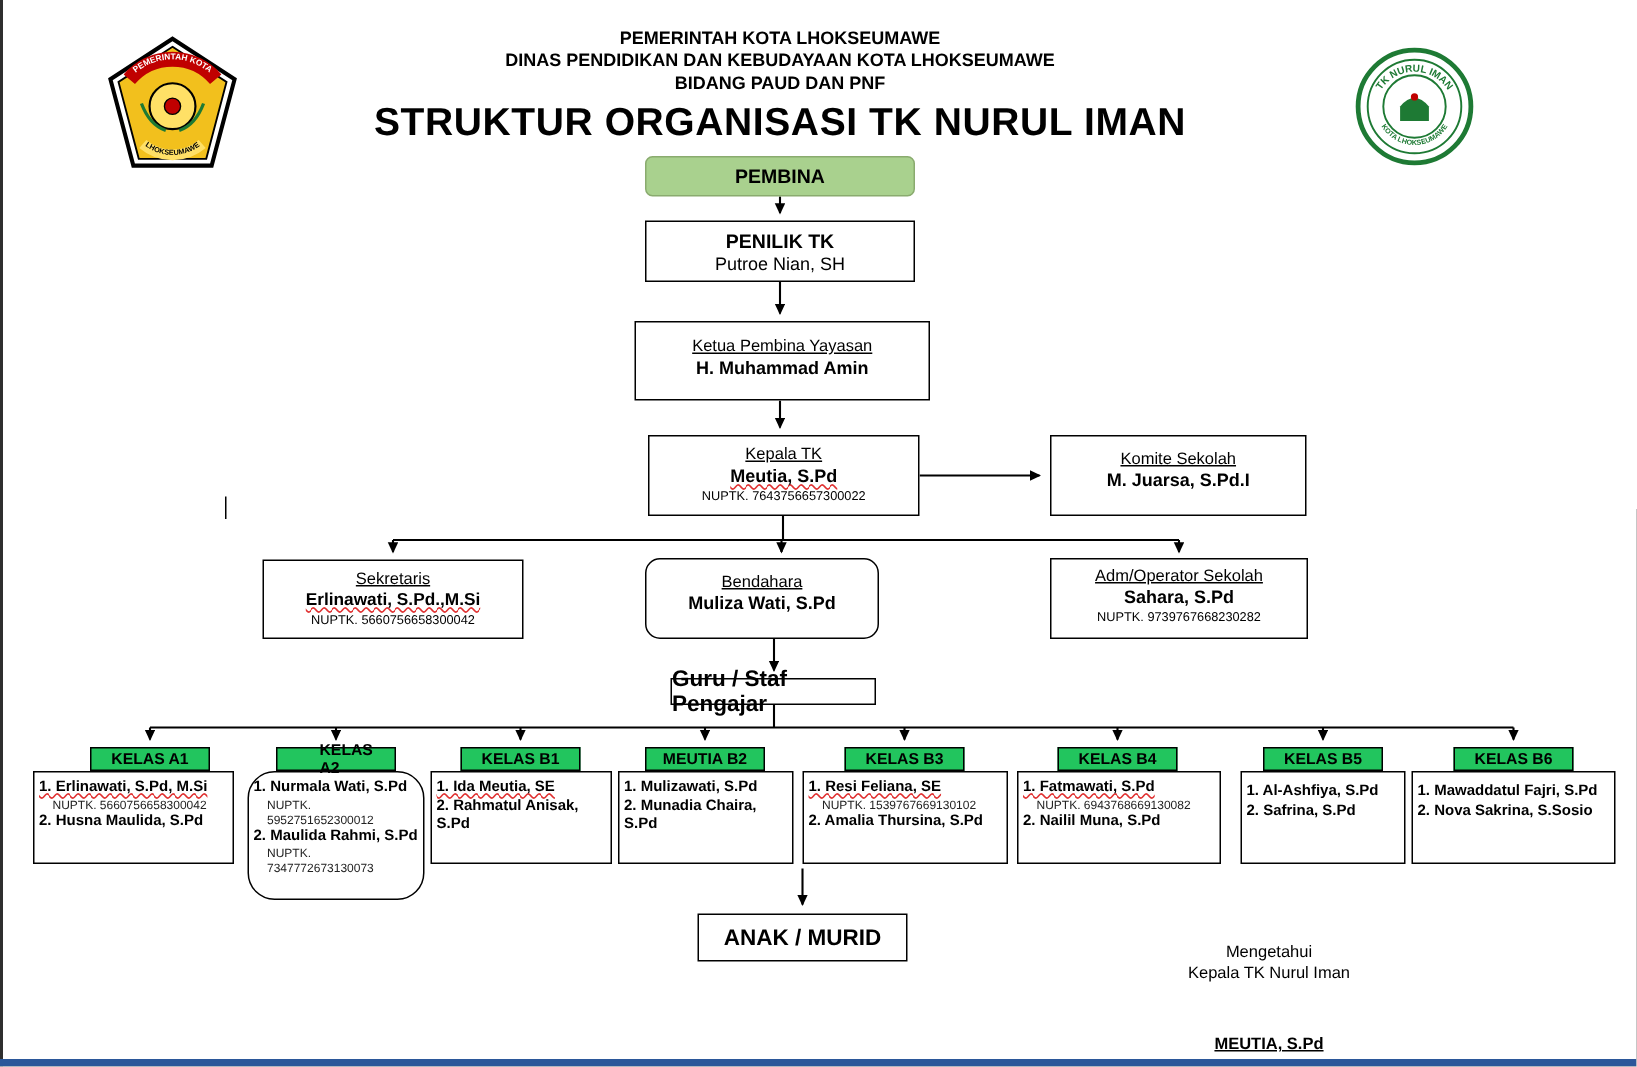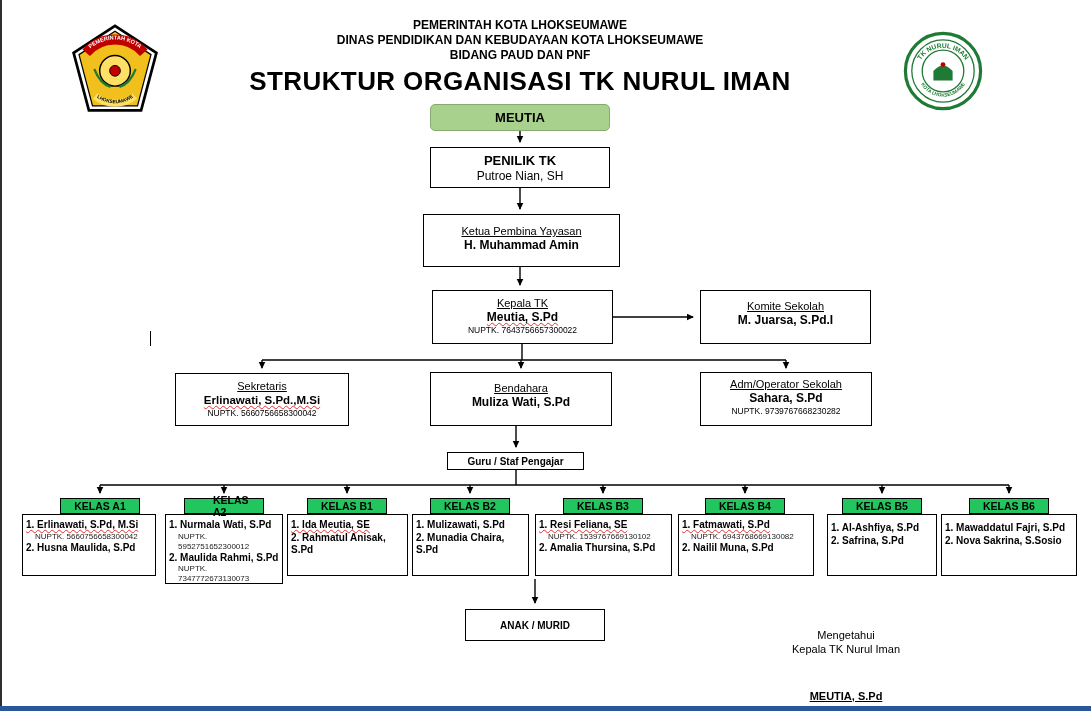--- a/index.html
+++ b/index.html
@@ -22,21 +22,21 @@
   .box { position:absolute; border:1.6px solid #000; background:#fff; display:flex; flex-direction:column; align-items:center; text-align:center; }
   .center-v { justify-content:center; }
   .top-v { justify-content:flex-start; padding-top:4px; }
   .bt-big { font-weight:bold; font-size:13px; line-height:17px; }
   .bt-u { font-size:11px; line-height:14px; text-decoration:underline; }
   .bn { font-weight:bold; font-size:12px; line-height:15px; }
   .nuptk { font-size:8.5px; line-height:11px; }
   .squiggle { text-decoration-line:underline; text-decoration-style:wavy; text-decoration-color:#e03131; text-decoration-thickness:1px; text-decoration-skip-ink:none; }
   .bn.squiggle, .kn.squiggle { text-decoration-line:underline; text-decoration-style:wavy; text-decoration-color:#e03131; }
 
-  .small-box { position:absolute; border:1.4px solid #000; background:#fff; display:flex; align-items:center; justify-content:center; font-weight:bold; font-size:10px; }
+  .small-box { position:absolute; border:1.4px solid #000; background:#fff; display:flex; align-items:center; justify-content:center; font-weight:bold; font-size:15px; }
 
   .kelas-label { position:absolute; top:498px; height:16px; border:1.4px solid #000; background:#22c55e; font-weight:bold; font-size:10.5px; display:flex; align-items:center; justify-content:center; z-index:3; }
   .kelas-box { position:absolute; top:514px; border:1.3px solid #000; background:#fff; padding:4px 2px 0 3px; text-align:left; z-index:2; }
   .kn { font-weight:bold; font-size:10px; line-height:12.5px; }
   .knuptk { font-size:8px; line-height:10px; padding-left:9px; color:#222; }
 
   .footer-block { position:absolute; left:746px; top:628px; width:200px; text-align:center; font-size:11px; line-height:14px; }
   .signature { position:absolute; left:746px; top:690px; width:200px; text-align:center; font-size:11px; font-weight:bold; text-decoration:underline; }
 </style>
 </head>
@@ -108,21 +108,21 @@
     </text>
     <path id="schoolbot" d="M19 58 A32 32 0 0 0 81 58" fill="none"></path>
     <text font-size="6" font-weight="bold" fill="#1e7a34">
       <textPath href="#schoolbot" startOffset="50%" text-anchor="middle">KOTA LHOKSEUMAWE</textPath>
     </text>
     <path d="M38 62 L38 50 Q50 36 62 50 L62 62 Z" fill="#1e7a34"></path>
     <circle cx="50" cy="42" r="3" fill="#c00000"></circle>
   </svg>
 
   <div class="box center-v" style="left:430px; top:104px; width:180px; height:27px; background:#a9d18e; border:1.2px solid #8aab6f; border-radius:5px;">
-    <span class="bt-big">MEUTIA</span>
+    <span class="bt-big">PEMBINA</span>
   </div>
 
   <div class="box center-v" style="left:430px; top:147px; width:180px; height:41px;">
     <div class="bt-big">PENILIK TK</div>
     <div style="font-size:12px; line-height:14px;">Putroe Nian, SH</div>
   </div>
 
   <div class="box top-v" style="left:423px; top:214px; width:197px; height:53px; padding-top:9px;">
     <div class="bt-u">Ketua Pembina Yayasan</div>
     <div class="bn">H. Muhammad Amin</div>
@@ -138,21 +138,21 @@
     <div class="bt-u">Komite Sekolah</div>
     <div class="bn">M. Juarsa, S.Pd.I</div>
   </div>
 
   <div class="box top-v" style="left:175px; top:373px; width:174px; height:53px; padding-top:5px;">
     <div class="bt-u">Sekretaris</div>
     <div class="bn squiggle" style="font-size:11.5px;">Erlinawati, S.Pd.,M.Si</div>
     <div class="nuptk">NUPTK. 5660756658300042</div>
   </div>
 
-  <div class="box top-v" style="left:430px; top:372px; width:182px; height:54px; padding-top:8px;">
+  <div class="box top-v" style="left:430px; top:372px; width:156px; height:54px; padding-top:8px;border-radius:10px;">
     <div class="bt-u">Bendahara</div>
     <div class="bn">Muliza Wati, S.Pd</div>
   </div>
 
   <div class="box top-v" style="left:700px; top:372px; width:172px; height:54px; padding-top:4px;">
     <div class="bt-u">Adm/Operator Sekolah</div>
     <div class="bn">Sahara, S.Pd</div>
     <div class="nuptk">NUPTK. 9739767668230282</div>
   </div>
 
@@ -161,34 +161,34 @@
   </div>
 
   <div class="kelas-label" style="left:60px; width:80px;">KELAS A1</div>
   <div class="kelas-box" style="left:22px; width:134px; height:62px;">
     <div class="kn squiggle">1. Erlinawati, S.Pd, M.Si</div>
     <div class="knuptk">NUPTK. 5660756658300042</div>
     <div class="kn">2. Husna Maulida, S.Pd</div>
   </div>
 
   <div class="kelas-label" style="left:184px; width:80px;padding-left:28px;">KELAS A2</div>
-  <div class="kelas-box" style="left:165px; width:118px; height:70px;">
+  <div class="kelas-box" style="left:165px; width:118px; height:86px;border-radius:18px;">
     <div class="kn">1. Nurmala Wati, S.Pd</div>
     <div class="knuptk">NUPTK. 5952751652300012</div>
     <div class="kn">2. Maulida Rahmi, S.Pd</div>
     <div class="knuptk">NUPTK. 7347772673130073</div>
   </div>
 
   <div class="kelas-label" style="left:307px; width:80px;">KELAS B1</div>
   <div class="kelas-box" style="left:287px; width:121px; height:62px;">
     <div class="kn squiggle">1. Ida Meutia, SE</div>
     <div class="kn">2. Rahmatul Anisak, S.Pd</div>
   </div>
 
-  <div class="kelas-label" style="left:430px; width:80px;">KELAS B2</div>
+  <div class="kelas-label" style="left:430px; width:80px;">MEUTIA B2</div>
   <div class="kelas-box" style="left:412px; width:117px; height:62px;">
     <div class="kn">1. Mulizawati, S.Pd</div>
     <div class="kn">2. Munadia Chaira, S.Pd</div>
   </div>
 
   <div class="kelas-label" style="left:563px; width:80px;">KELAS B3</div>
   <div class="kelas-box" style="left:535px; width:137px; height:62px;">
     <div class="kn squiggle">1. Resi Feliana, SE</div>
     <div class="knuptk">NUPTK. 1539767669130102</div>
     <div class="kn">2. Amalia Thursina, S.Pd</div>

